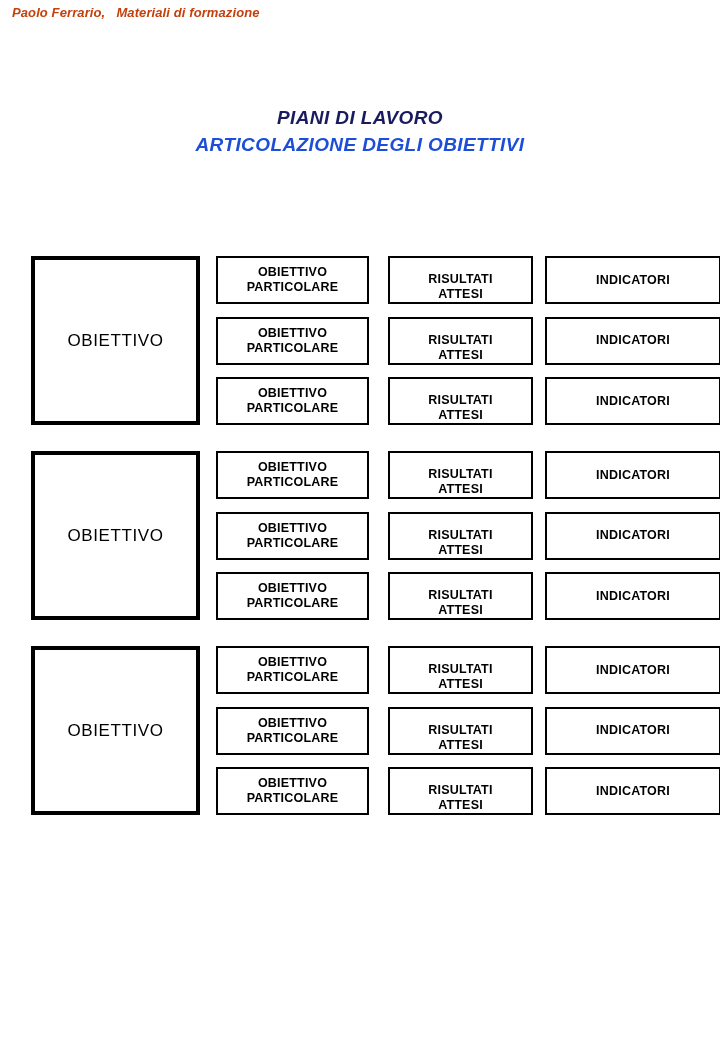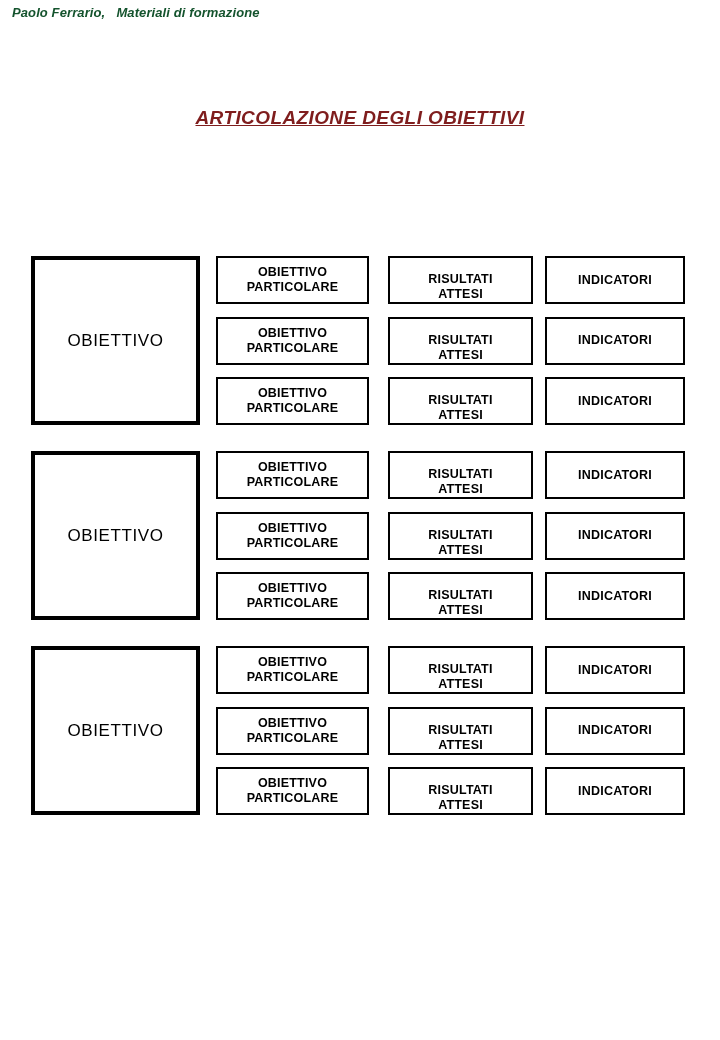--- a/index.html
+++ b/index.html
@@ -19,21 +19,21 @@
   
   .doc-header {
     position: absolute;
     left: 12px;
     top: 5px;
     font-size: 13px;
     font-weight: bold;
     font-style: italic;
     letter-spacing: 0.1px;
     white-space: pre;
-    color: #14532d;
+    color: #c2410c;
   }
 
   
   .title-block {
     position: absolute;
     left: 0;
     top: 104px;
     width: 720px;
     text-align: center;
   }
@@ -107,40 +107,41 @@
   .cell-text {
     font-size: 12.5px;
     font-weight: bold;
     line-height: 15px;
     letter-spacing: 0.2px;
     white-space: pre-line;
   }
 
   .col-particolare { left: 216px;  width: 153px; }
   .col-risultati   { left: 388px;  width: 145px; align-items: flex-end; }
-  .col-indicatori  { left: 545px;  width: 140px; }
+  .col-indicatori  { left: 545px;  width: 176px; }
 
   
   .doc-footer {
     position: absolute;
     left: 12px;
     top: 1018px;
     font-size: 13px;
     font-weight: normal;
     letter-spacing: 0.3px;
     margin-top: 40px;
   }
 </style>
 </head>
 <body>
 
 <div class="doc-header">Paolo Ferrario,   Materiali di formazione</div>
 
 <div class="title-block">
-  <div class="title-line" style="color: #7f1d1d; text-decoration: underline;">ARTICOLAZIONE DEGLI OBIETTIVI</div>
+  <div class="title-line" style="color: rgb(26, 26, 94);">PIANI DI LAVORO</div>
+  <div class="title-line" style="color: #1d4ed8;">ARTICOLAZIONE DEGLI OBIETTIVI</div>
 </div>
 
 <div class="diagram">
 
   <div class="obj-group">
     <div class="main-box">
       <span class="main-box-label">OBIETTIVO</span>
     </div>
     <div class="rows">
       <div class="row">

